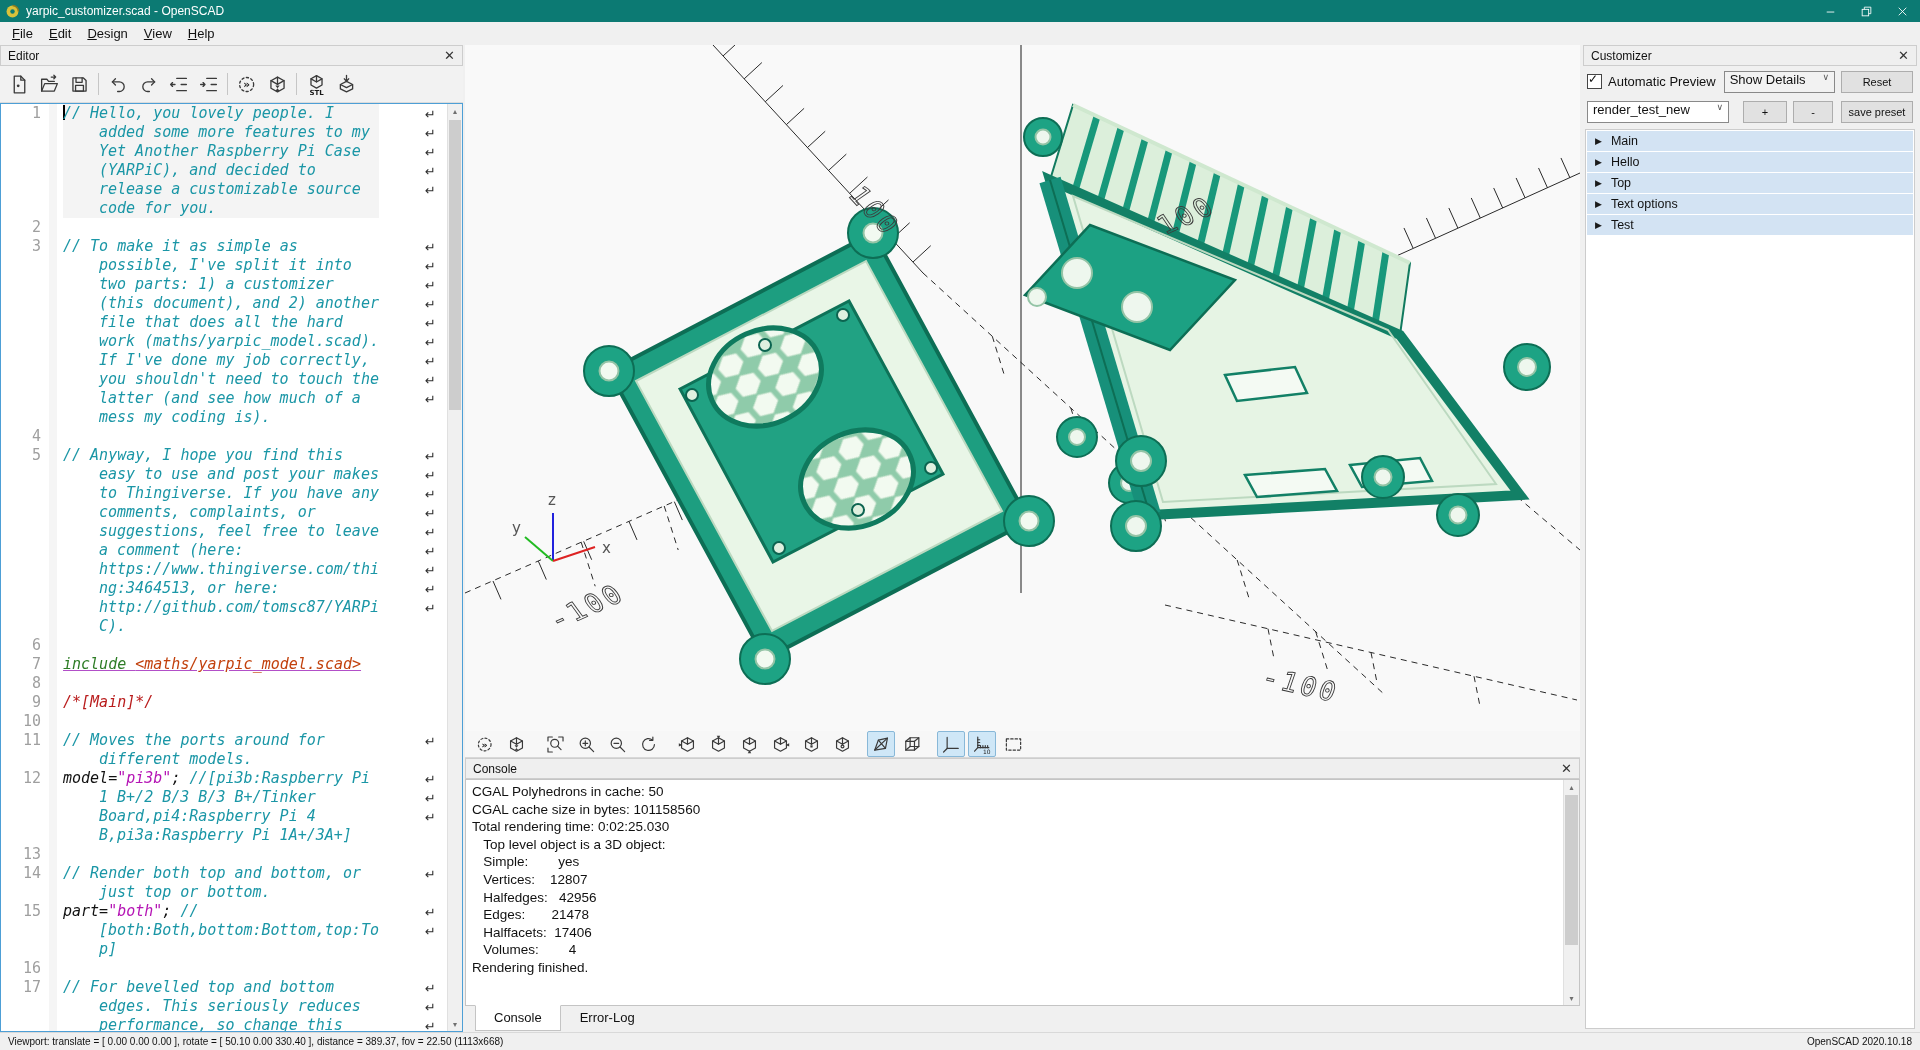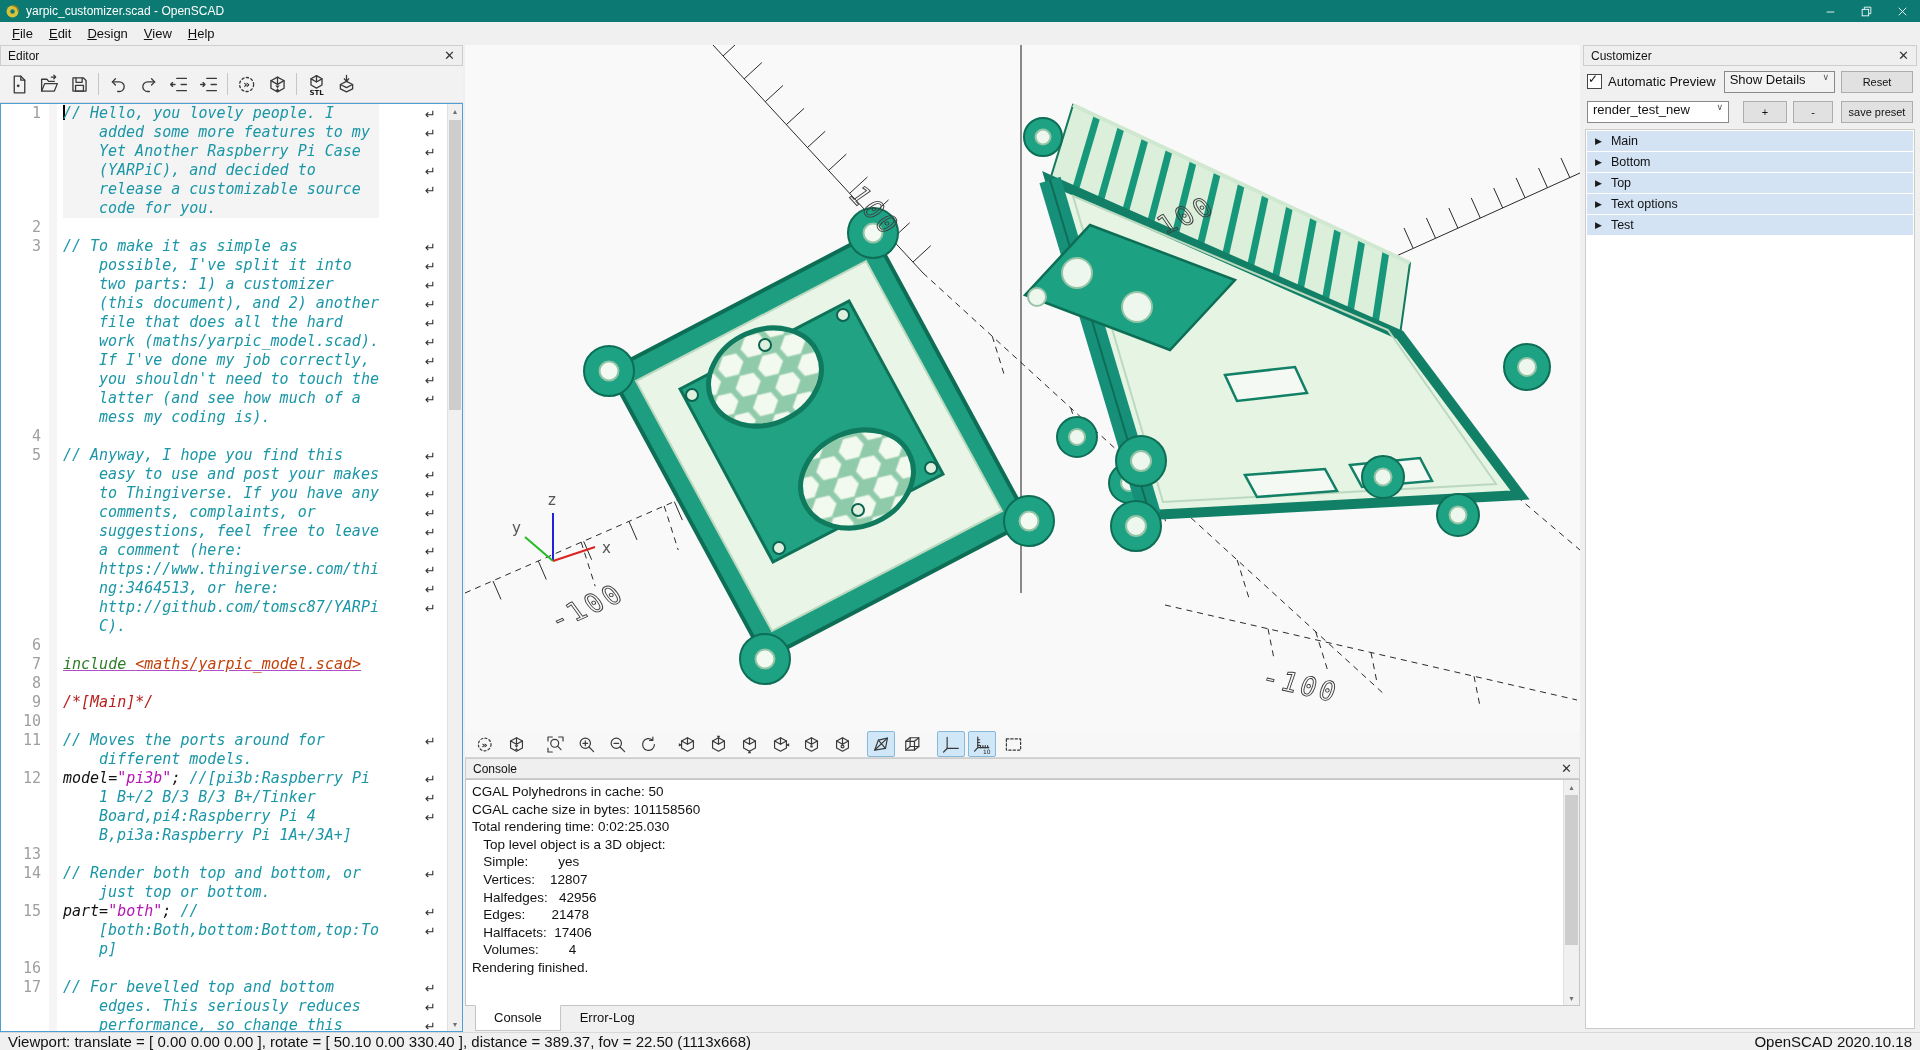--- a/index.html
+++ b/index.html
@@ -83,21 +83,21 @@
   .cz-check span{position:absolute;left:0;top:-3px;font-size:12px;color:#111;}
   .chev{font-size:9px;color:#555;margin-left:6px;}
   .cz-body{position:absolute;left:2px;right:2px;top:84px;bottom:2px;background:#fff;
            border:1px solid #ccc;box-sizing:border-box;padding:1px;}
   .cz-sec{height:20px;background:#d3e3f3;display:flex;align-items:center;padding-left:8px;
           margin-bottom:1px;font-size:12.5px;}
   .cz-sec .tri{font-size:9px;margin-right:9px;color:#1a1a1a;}
   
   .statusbar{position:absolute;left:0;top:1032px;width:1920px;height:18px;background:#f0f0f0;
              border-top:1px solid #d9d9d9;display:flex;align-items:center;padding:0 8px;
-             box-sizing:border-box;font-size:15px;}
+             box-sizing:border-box;font-size:10px;}
   .statusbar .spacer{flex:1;}
 </style>
 </head>
 <body>
 
 <div class="titlebar">
   <span class="app-icon">
     <svg viewBox="0 0 24 24" width="15" height="15">
         <circle cx="12" cy="12" r="9.5" fill="#d9c23a"></circle>
         <path d="M12 2.5a9.5 9.5 0 0 1 9.5 9.5" stroke="#8a7a1e" stroke-width="2.5" fill="none"></path>
@@ -724,21 +724,21 @@
     <span class="btn" style="width:40px;margin-left:6px;">-</span>
     <span class="btn" style="flex:1;margin-left:8px;">save preset</span>
   </div>
   <div class="cz-body" id="cz-body">
       <div class="cz-sec">
         <span class="tri">▶</span>
         <span>Main</span>
       </div>
       <div class="cz-sec">
         <span class="tri">▶</span>
-        <span>Bottom</span>
+        <span>Hello</span>
       </div>
       <div class="cz-sec">
         <span class="tri">▶</span>
         <span>Top</span>
       </div>
       <div class="cz-sec">
         <span class="tri">▶</span>
         <span>Text options</span>
       </div>
       <div class="cz-sec">

